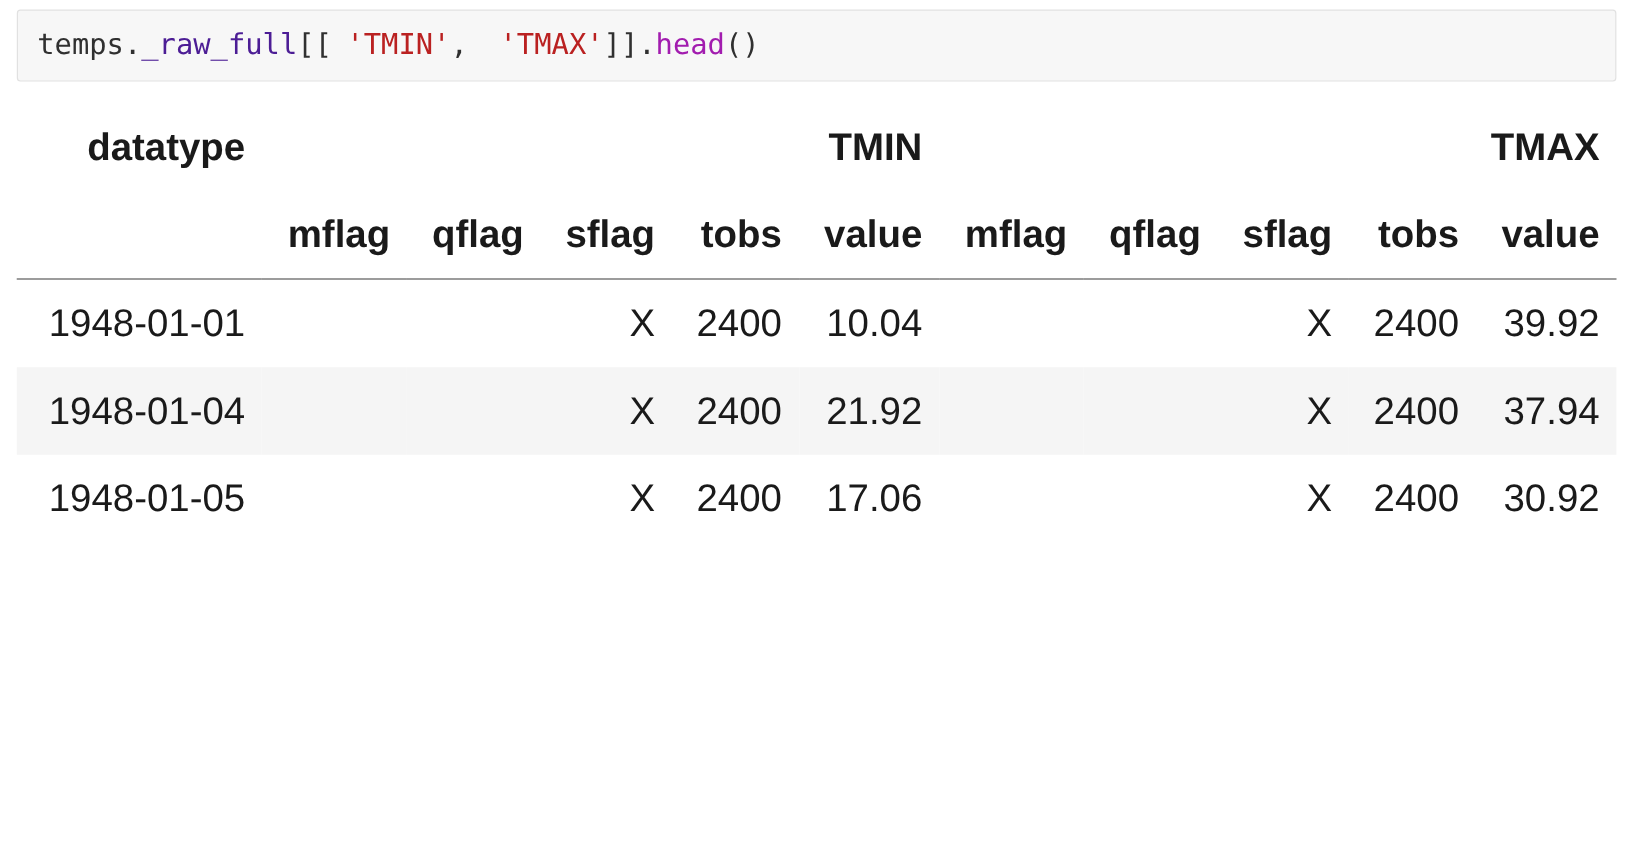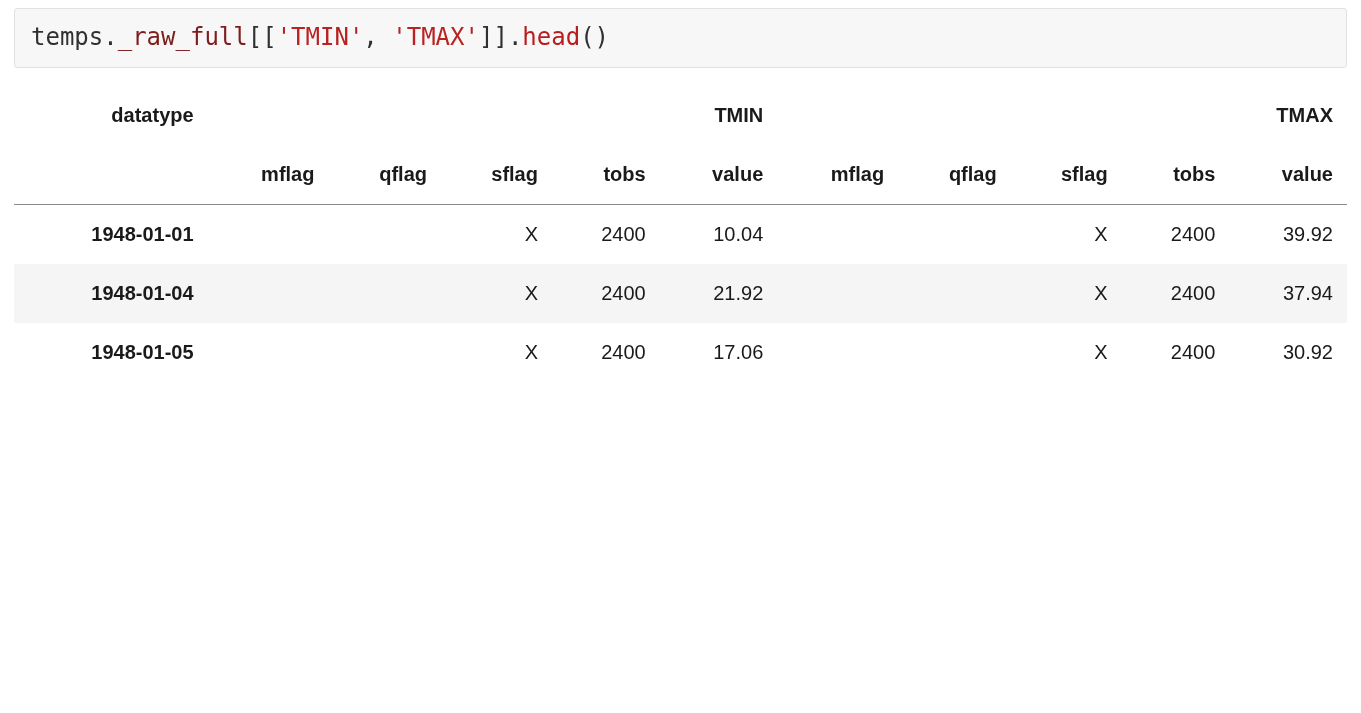--- a/index.html
+++ b/index.html
@@ -20,52 +20,52 @@
     border: 1px solid #e1e1e1;
     border-radius: 3px;
     padding: 12px 16px;
     font-family: "DejaVu Sans Mono", Menlo, Consolas, monospace;
     font-size: 24px;
     line-height: 1.4;
     color: #303030;
     white-space: pre;
     overflow: hidden;
   }
-  .tok-attr { color: #7f1d1d; }
-  .tok-str  { color: #ba2121; }
-  .tok-call { color: #b91c1c; }
+  .tok-attr { color: #4c1d95; }
+  .tok-str  { color: #ba2121; margin-left: 12px; }
+  .tok-call { color: #a21caf; }
 
   .df {
     margin-top: 18px;
   }
   table {
     border-collapse: collapse;
     width: 100%;
-    font-size: 20px;
+    font-size: 32px;
   }
   th, td {
     text-align: right;
     padding: 18px 14px;
     font-weight: 400;
     vertical-align: middle;
     white-space: nowrap;
   }
   thead th {
     font-weight: 700;
     border: none;
   }
   thead tr:last-child th {
     border-bottom: 1.5px solid #8a8a8a;
   }
   tbody tr:nth-child(even) td,
   tbody tr:nth-child(even) th {
     background: #f5f5f5;
   }
   tbody th {
-    font-weight: 700;
+    font-weight: 400;
   }
   .index-name {
     text-align: right;
     font-weight: 700;
   }
   .lvl0 {
     text-align: right;
   }
 </style>
 </head>

